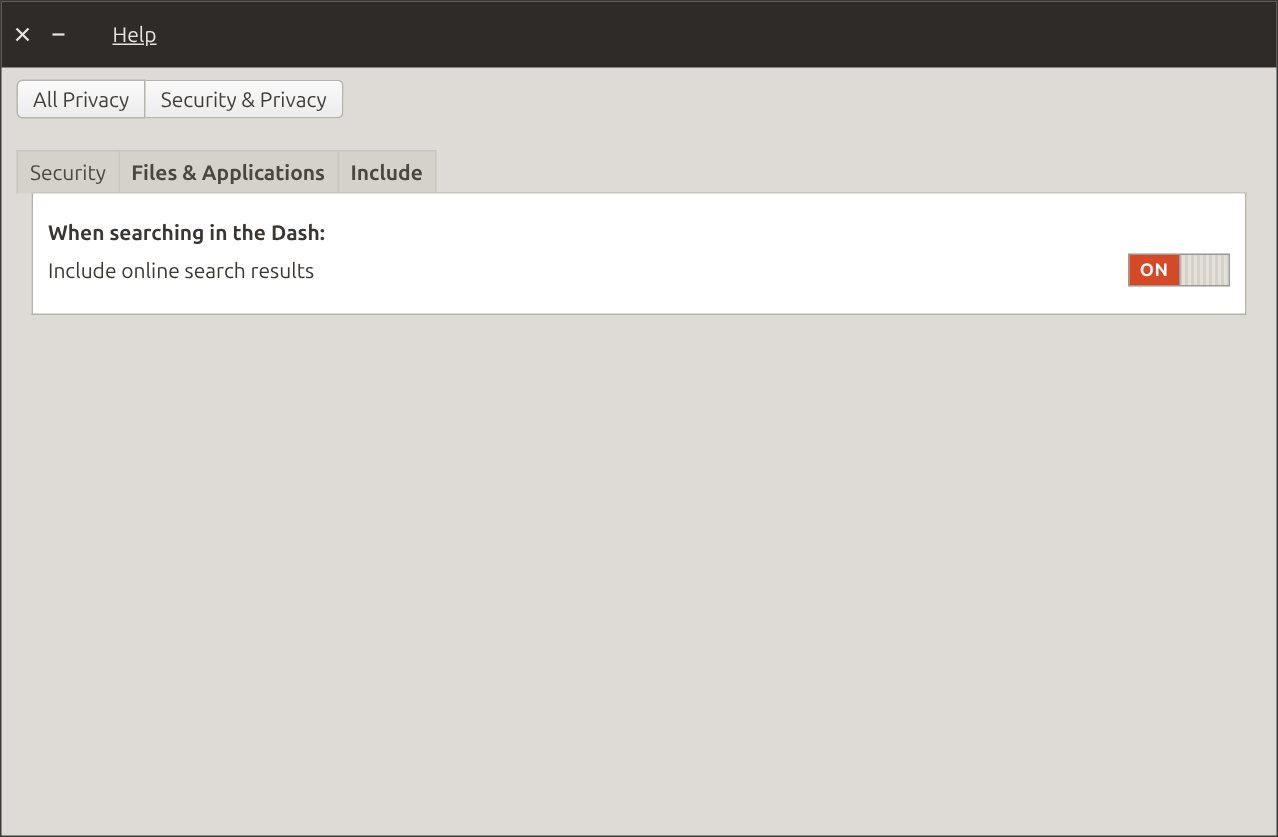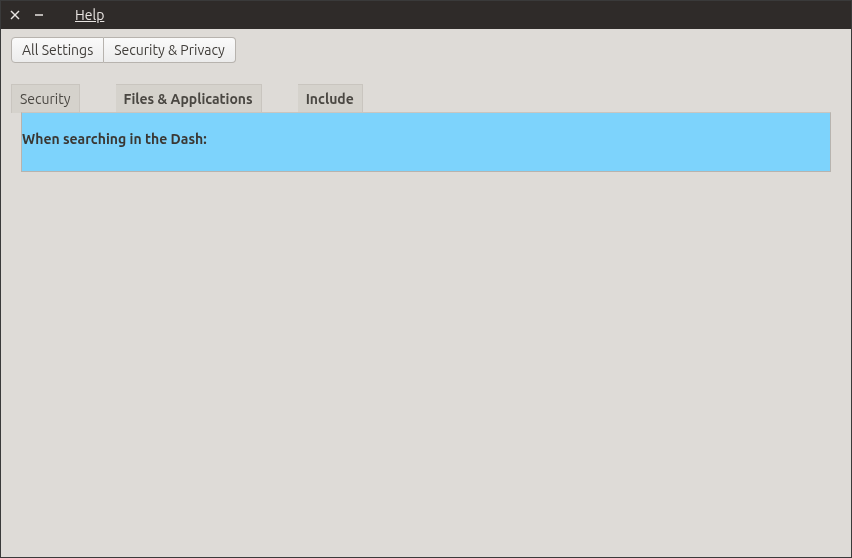--- a/index.html
+++ b/index.html
@@ -14,21 +14,21 @@
   }
   .window {
     width: 852px;
     height: 558px;
     background: #dedbd7;
     border: 1px solid #3a3a3a;
     display: flex;
     flex-direction: column;
   }
   .titlebar {
-    height: 28px;
+    height: 44px;
     background: #2f2b29;
     color: #e8e4e1;
     display: flex;
     align-items: center;
     padding: 0 6px;
     font-size: 13px;
     text-decoration: underline;
   }
   .titlebar .btn {
     width: 16px;
@@ -69,21 +69,20 @@
     border-top-right-radius: 4px;
     border-bottom-right-radius: 4px;
     border-left: none;
   }
   .tabs-row {
     padding: 16px 10px 0 10px;
   }
   .tabs {
     display: flex;
     background: #dedbd7;
-    gap: 36px;
   }
   .tab {
     padding: 6px 8px 6px 8px;
     font-size: 14px;
     color: #4a4742;
     background: #d5d2cc;
     border: 1px solid #c9c5bf;
     border-bottom: none;
     margin-right: 0;
     cursor: pointer;
@@ -102,24 +101,24 @@
     position: absolute;
     left: 2px;
     right: 2px;
     bottom: -2px;
     height: 2px;
     background: #d64926;
   }
   .content {
     margin: 0 10px 27px 10px;
     flex: 1;
-    background: #7dd3fc;
+    background: #ffffff;
     border: 1px solid #b7b3ae;
     border-top: 1px solid #c9c5bf;
-    padding: 18px 0;
+    padding: 18px 10px;
     position: relative;
   }
   .section-title {
     font-weight: bold;
     color: #3a3733;
     font-size: 14px;
     margin-bottom: 6px;
   }
   .row {
     display: flex;
@@ -170,29 +169,36 @@
     <span class="btn">
       <svg width="10" height="10" viewBox="0 0 10 10">
           <line x1="1" y1="5" x2="9" y2="5" stroke="#e8e4e1" stroke-width="1.5"></line>
         </svg>
     </span>
     <span class="help">Help</span>
   </div>
 
   <div class="topbar">
     <div class="btn-group">
-      <div class="btn">All Settings</div>
+      <div class="btn">All Privacy</div>
       <div class="btn">Security &amp; Privacy</div>
     </div>
   </div>
 
   <div class="tabs-row">
     <div class="tabs">
       <div class="tab">Security</div>
       <div class="tab">Files &amp; Applications</div>
       <div class="tab active">Include</div>
     </div>
     <div class="content">
       <div class="section-title">When searching in the Dash:</div>
+      <div class="row">
+        <span>Include online search results</span>
+        <div class="toggle">
+          <div class="on">ON</div>
+          <div class="knob"></div>
+        </div>
+      </div>
     </div>
   </div>
 
 </div>
 
 </body></html>

